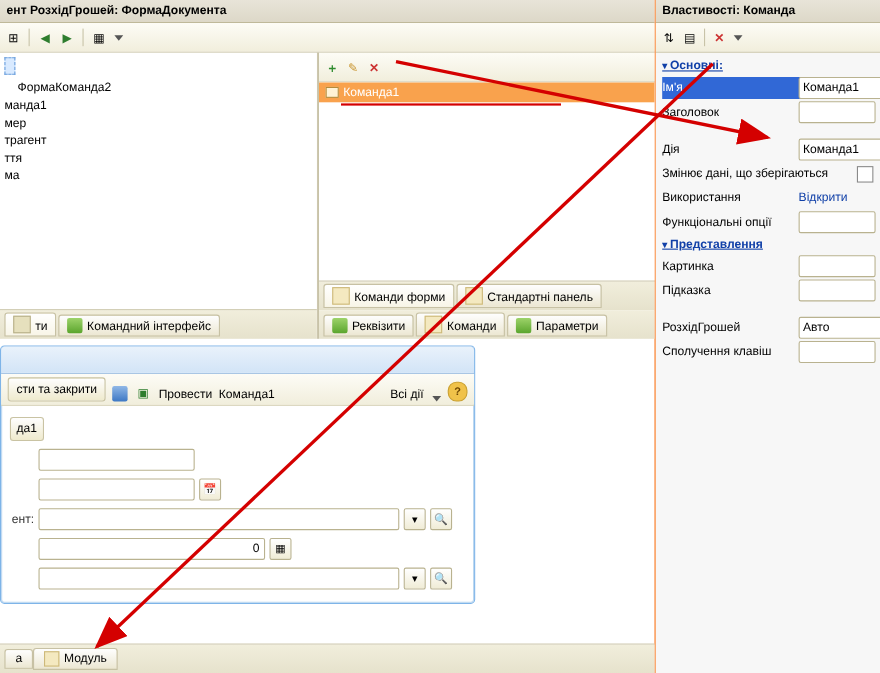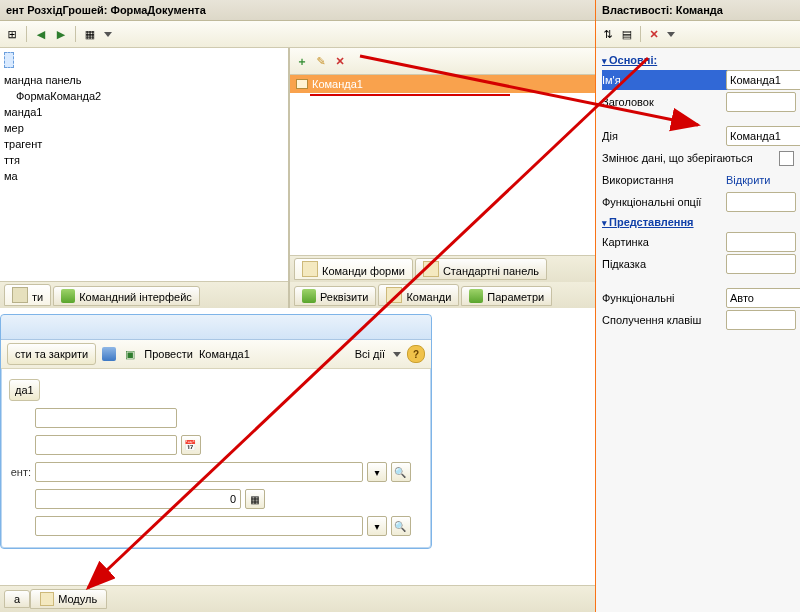--- a/index.html
+++ b/index.html
@@ -19,21 +19,21 @@
 .cmd-body{flex:1;background:#fff}
 .cmd-sel{background:#f9a24d;color:#fff;height:18px;line-height:18px;padding:0 6px;display:flex;align-items:center;gap:4px}
 .cmd-sel .sq{width:10px;height:8px;background:#fff3d6;border:1px solid #b58a3a}
 .underline-red{height:2px;background:#d40000;margin:1px 6px 0 20px;width:200px}
 .tabbar{display:flex;align-items:flex-end;gap:2px;padding:2px 4px;background:linear-gradient(#f1eedc,#e6e2cc);border-top:1px solid #cfcab0;height:22px}
 .tab{display:flex;align-items:flex-end;gap:4px;padding:2px 7px;background:linear-gradient(#fefefe,#ece7d2);border:1px solid #c7c1a4;border-radius:3px 3px 0 0;cursor:default}
 .tab.active{background:linear-gradient(#fff,#f8f5e7)}
 .tab .tico{width:14px;height:14px;display:inline-block}
 .form-preview{margin:6px 0 0 0;border:1px solid #7eb4e8;width:430px;background:#fff;border-radius:4px;box-shadow:0 0 0 1px #bcd7f0 inset}
 .fp-head{height:24px;background:linear-gradient(#e9f2fb,#d2e4f7);border-bottom:1px solid #a9c6e4;border-radius:4px 4px 0 0}
-.fp-toolbar{display:flex;align-items:center;gap:6px;padding:3px 6px;background:linear-gradient(#fdfcf6,#f1eedc);border-bottom:1px solid #d9d4bb;height:22px}
+.fp-toolbar{display:flex;align-items:flex-end;gap:6px;padding:3px 6px;background:linear-gradient(#fdfcf6,#f1eedc);border-bottom:1px solid #d9d4bb;height:22px}
 .btn{background:linear-gradient(#fefefe,#efeacd);border:1px solid #c9c3a3;border-radius:3px;padding:1px 7px;display:inline-flex;align-items:center;gap:4px;height:18px}
 .fp-body{padding:10px 20px 12px 8px;display:flex;flex-direction:column;gap:7px}
 .inp{height:18px;border:1px solid #b9b28f;background:#fff;border-radius:2px}
 .row{display:flex;align-items:center;gap:4px}
 .row .lbl{width:22px;text-align:right;color:#333}
 .mini-btn{width:18px;height:18px;border:1px solid #b9b28f;background:linear-gradient(#fff,#f0ecd6);border-radius:2px;display:inline-flex;align-items:center;justify-content:center;font-size:10px}
 .bottom-tabs{position:absolute;left:0;bottom:0;right:0;display:flex;align-items:center;gap:0;padding:2px 4px;background:linear-gradient(#f1eedc,#e6e2cc);border-top:1px solid #cfcab0;height:22px}
 .b-tab{display:flex;align-items:center;gap:4px;padding:2px 9px;background:linear-gradient(#fefefe,#ece7d2);border:1px solid #c7c1a4;border-radius:3px 3px 0 0}
 .prop-head{background:linear-gradient(#e8e4d8,#ddd8c8);height:20px;line-height:20px;padding:0 6px;border-bottom:1px solid #bfb99a;font-weight:bold}
 .prop-tb{display:flex;align-items:center;gap:3px;padding:2px 4px;height:22px;background:linear-gradient(#fdfcf6,#f1eedc);border-bottom:1px solid #cfcab0}
@@ -70,21 +70,20 @@
       <span class="ico" style="color:#2e7d2e">▶</span>
       <span class="sep"></span>
       <span class="ico">▦</span>
       <span class="tri"></span>
     </div>
 
     <div class="split">
       <div class="tree-pane">
         <div class="tree-body">
           <div class="tree-row" style="background:#d9eaff;border:1px dashed #6a9edc;width:8px;height:14px;margin-bottom:4px"></div>
-          <div class="tree-row">мандна панель</div>
           <div class="tree-row" style="padding-left:12px">ФормаКоманда2</div>
           <div class="tree-row">манда1</div>
           <div class="tree-row">мер</div>
           <div class="tree-row">трагент</div>
           <div class="tree-row">ття</div>
           <div class="tree-row">ма</div>
         </div>
         <div class="tabbar">
           <div class="tab active">
               <span class="tico" style="background:#e6e0bd;border:1px solid #b7b089"></span>
@@ -261,21 +260,21 @@
           </div>
       </div>
       <div class="prow">
         <div class="plabel">Підказка</div>
         <div class="pval">
             <div class="inp"></div>
           </div>
       </div>
       <div style="height:10px"></div>
       <div class="prow">
-        <div class="plabel">Функціональні</div>
+        <div class="plabel">РозхідГрошей</div>
         <div class="pval">
             <div class="inp" style="line-height:18px;padding:0 3px">Авто</div>
           </div>
       </div>
       <div class="prow">
         <div class="plabel">Сполучення клавіш</div>
         <div class="pval">
             <div class="inp"></div>
           </div>
       </div>

